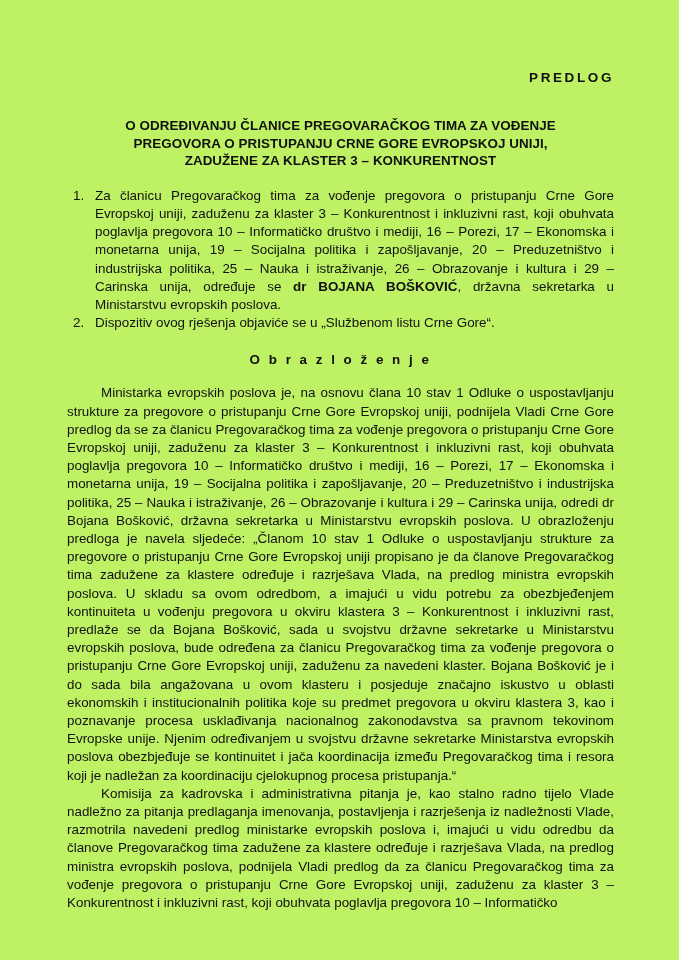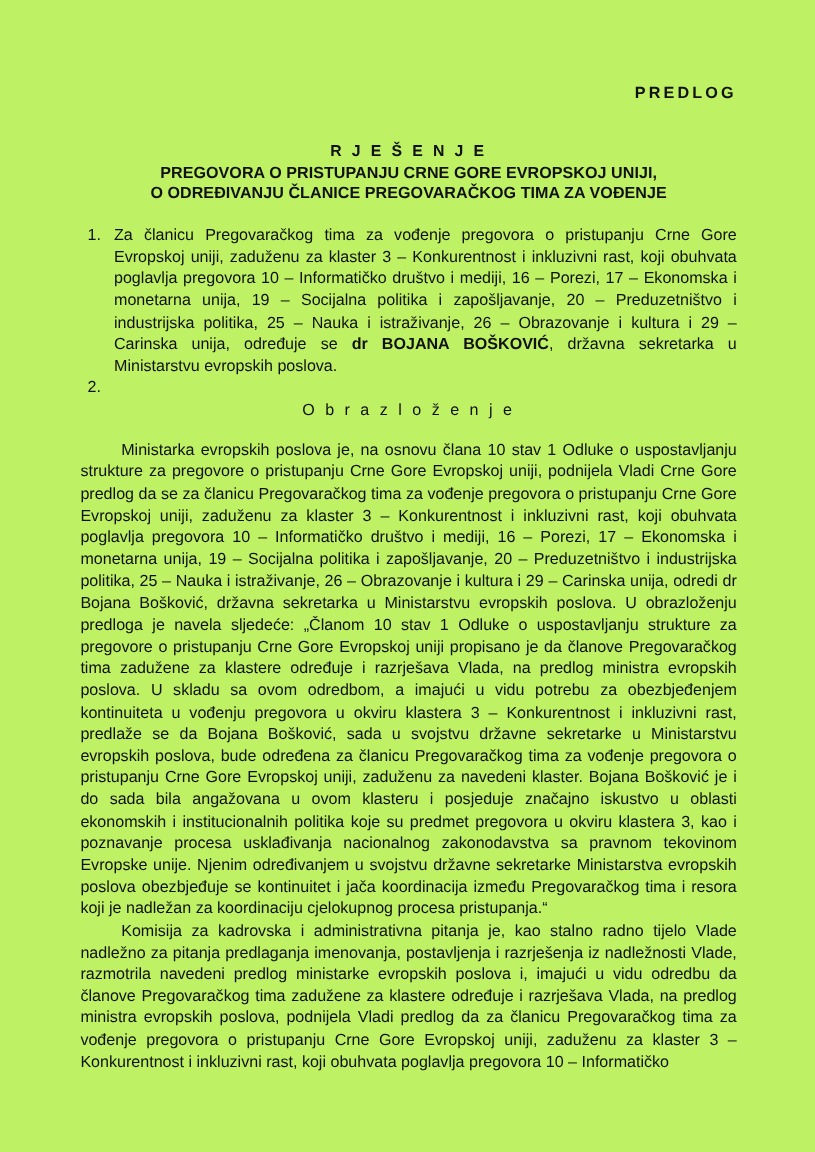--- a/index.html
+++ b/index.html
@@ -59,21 +59,21 @@
   }
   .title-main {
     letter-spacing: 2.4px;
     font-size: 13.2px;
   }
   .title-line {
     letter-spacing: 0.05px;
   }
   .section-heading {
     text-align: center;
-    font-weight: normal;
+    font-weight: bold;
     font-size: 13.4px;
     letter-spacing: 2.5px;
     line-height: 18px;
   }
   ol.numbered {
     margin: 0;
     padding: 0;
     list-style: none;
     counter-reset: item;
   }
@@ -104,33 +104,33 @@
   <div id="content">
 
     <div class="doc-label">PREDLOG</div>
 
     <div class="gap-a"></div>
 
 
     <div class="gap-b"></div>
 
     <div class="title-block">
-      <div class="title-main">R J E Š E N J E</div>
+      <div class="title-line">O ODREĐIVANJU ČLANICE PREGOVARAČKOG TIMA ZA VOĐENJE</div>
       <div class="title-line">PREGOVORA O PRISTUPANJU CRNE GORE EVROPSKOJ UNIJI,</div>
-      <div class="title-line">O ODREĐIVANJU ČLANICE PREGOVARAČKOG TIMA ZA VOĐENJE</div>
+      <div class="title-line">ZADUŽENE ZA KLASTER 3 – KONKURENTNOST</div>
     </div>
 
     <div class="gap-c"></div>
 
     <ol class="numbered">
       <li>
         <span class="marker">1.</span><span>Za članicu Pregovaračkog tima za vođenje pregovora o pristupanju Crne Gore Evropskoj uniji, zaduženu za klaster 3  –  Konkurentnost i inkluzivni rast, koji obuhvata poglavlja pregovora 10 – Informatičko društvo i mediji, 16 – Porezi, 17 – Ekonomska i monetarna unija, 19 – Socijalna politika i zapošljavanje, 20 – Preduzetništvo i industrijska politika, 25 – Nauka i istraživanje, 26 – Obrazovanje i kultura i 29 – Carinska unija, određuje se </span><span class="bold">dr BOJANA BOŠKOVIĆ</span><span>, državna sekretarka u Ministarstvu evropskih poslova.</span>
       </li>
       <li>
-        <span class="marker">2.</span>
+        <span class="marker">2.</span><span>Dispozitiv ovog rješenja objaviće se u „Službenom listu Crne Gore“.</span>
       </li>
     </ol>
 
     <div class="gap-d"></div>
 
     <div class="section-heading">O b r a z l o ž e n j e</div>
 
     <div class="gap-e"></div>
 
     <p class="para indent">Ministarka evropskih poslova je, na osnovu člana 10 stav 1 Odluke o uspostavljanju strukture za pregovore o pristupanju Crne Gore Evropskoj uniji, podnijela Vladi Crne Gore predlog da se za članicu Pregovaračkog tima za vođenje pregovora o pristupanju Crne Gore Evropskoj uniji, zaduženu za klaster 3  –  Konkurentnost i inkluzivni rast, koji obuhvata poglavlja pregovora 10 – Informatičko društvo i mediji, 16 – Porezi, 17  –  Ekonomska i monetarna unija, 19 – Socijalna politika i zapošljavanje, 20 – Preduzetništvo i industrijska politika, 25 – Nauka i istraživanje, 26 – Obrazovanje i kultura i 29 – Carinska unija, odredi dr Bojana Bošković, državna sekretarka u Ministarstvu evropskih poslova. U obrazloženju predloga je navela sljedeće: „Članom 10 stav 1 Odluke o uspostavljanju strukture za pregovore o pristupanju Crne Gore Evropskoj uniji propisano je da članove Pregovaračkog tima zadužene za klastere određuje i razrješava Vlada, na predlog ministra evropskih poslova. U skladu sa ovom odredbom, a imajući u vidu potrebu za obezbjeđenjem kontinuiteta u vođenju pregovora u okviru klastera 3 – Konkurentnost i inkluzivni rast, predlaže se da Bojana Bošković, sada u svojstvu državne sekretarke u Ministarstvu evropskih poslova, bude određena za članicu Pregovaračkog tima za vođenje pregovora o pristupanju Crne Gore Evropskoj uniji, zaduženu za navedeni klaster. Bojana Bošković je i do sada bila angažovana u ovom klasteru i posjeduje značajno iskustvo u oblasti ekonomskih i institucionalnih politika koje su predmet pregovora u okviru klastera 3, kao i poznavanje procesa usklađivanja nacionalnog zakonodavstva sa pravnom tekovinom Evropske unije. Njenim određivanjem u svojstvu državne sekretarke Ministarstva evropskih poslova obezbjeđuje se kontinuitet i jača koordinacija između Pregovaračkog tima i resora koji je nadležan za koordinaciju cjelokupnog procesa pristupanja.“</p>

